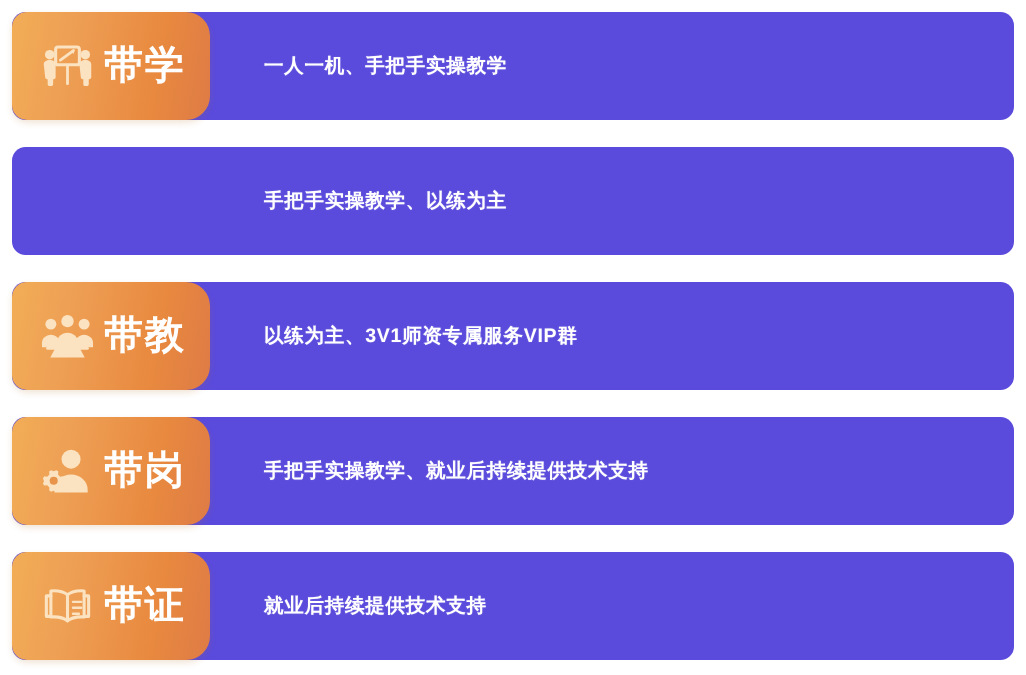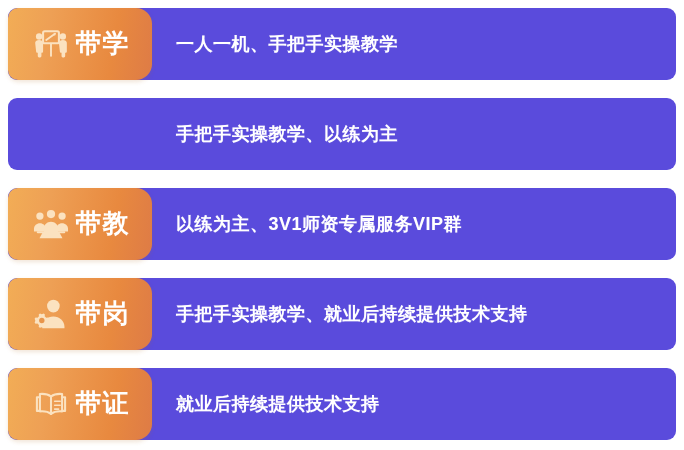--- a/index.html
+++ b/index.html
@@ -42,32 +42,32 @@
   }
 
   .row-desc {
     position: absolute;
     left: 168px;
     top: 0;
     height: 72px;
     display: flex;
     align-items: center;
     color: #ffffff;
-    font-size: 18px;
+    font-size: 13px;
     font-weight: 700;
     letter-spacing: 0.5px;
     white-space: nowrap;
     text-shadow: 0 0 1px rgba(255,255,255,0.25);
   }
 
   .badge {
     position: absolute;
     left: 0;
     top: 0;
-    width: 144px;
+    width: 132px;
     height: 72px;
     border-radius: 10px 16px 16px 10px;
     background: linear-gradient(100deg, #f2ad56 0%, #eea055 28%, #e8893f 72%, #de7b46 100%);
     display: flex;
     align-items: center;
     justify-content: center;
     gap: 5px;
     box-shadow: 0 2px 4px rgba(180,110,40,0.18);
   }
 

